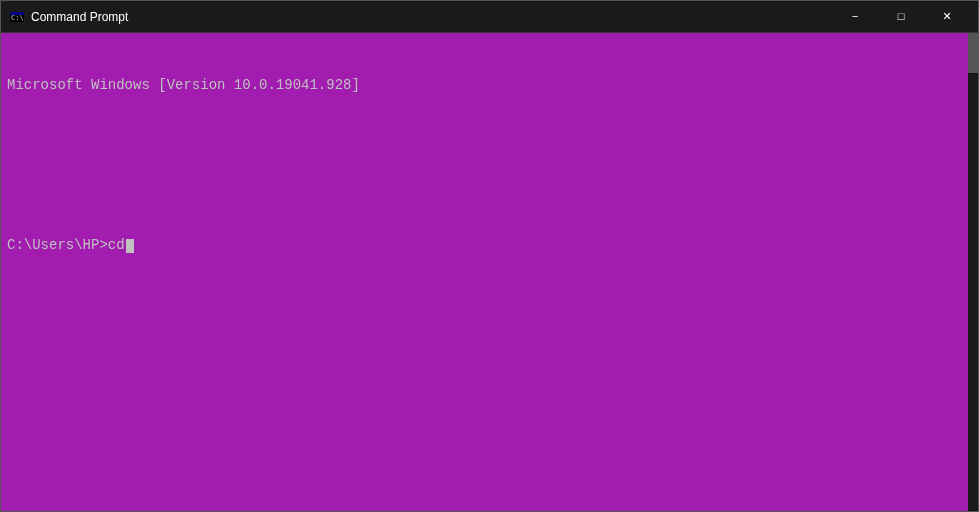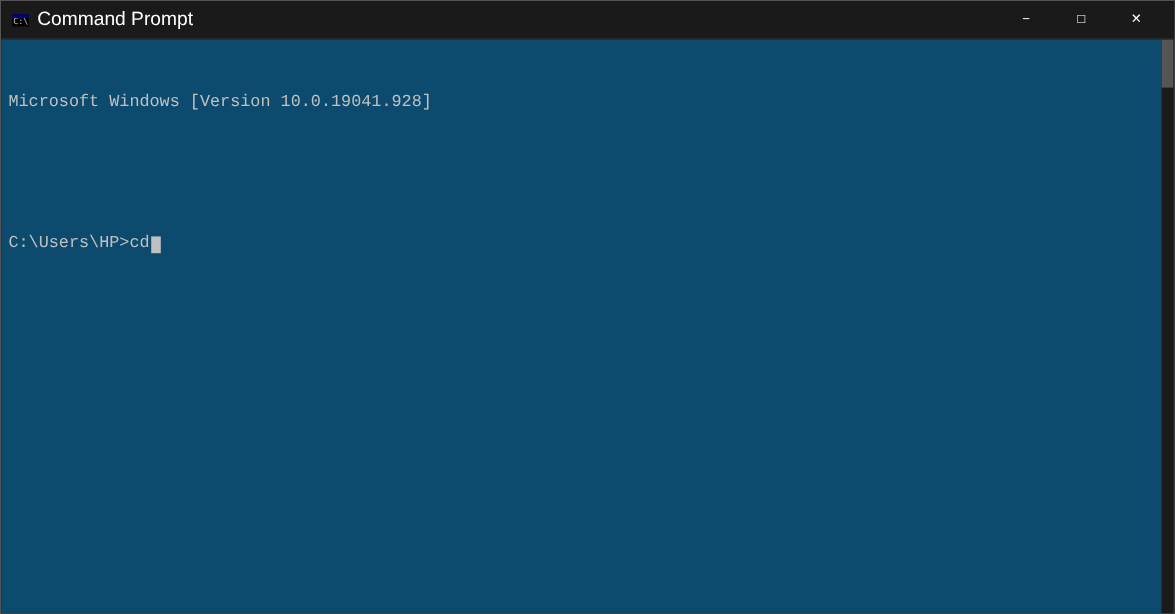--- a/index.html
+++ b/index.html
@@ -44,21 +44,21 @@
       justify-content: center;
     }
 
     .title-bar-icon svg {
       width: 16px;
       height: 16px;
     }
 
     .title-bar-text {
       color: #fff;
-      font-size: 16px;
+      font-size: 12px;
       font-family: 'Segoe UI', Arial, sans-serif;
       flex: 1;
     }
 
     .title-bar-controls {
       display: flex;
       align-items: center;
       gap: 0;
     }
 
@@ -77,36 +77,37 @@
       transition: background 0.1s;
     }
 
     .title-bar-btn .btn-symbol {
       font-size: 11px;
       line-height: 1;
     }
 
     .terminal-body {
       flex: 1;
-      background: #0c4a6e;
+      background: #a21caf;
       padding: 4px 6px;
       overflow: hidden;
       position: relative;
     }
 
     .terminal-content {
       color: #c0c0c0;
       font-size: 14px;
       line-height: 1.4;
       white-space: pre;
     }
 
     .prompt-line {
       display: flex;
       align-items: center;
+      margin-top: 42px;
     }
 
     .cursor {
       display: inline-block;
       width: 8px;
       height: 14px;
       background: #c0c0c0;
       animation: blink 1s step-end infinite;
       vertical-align: middle;
       margin-left: 1px;

